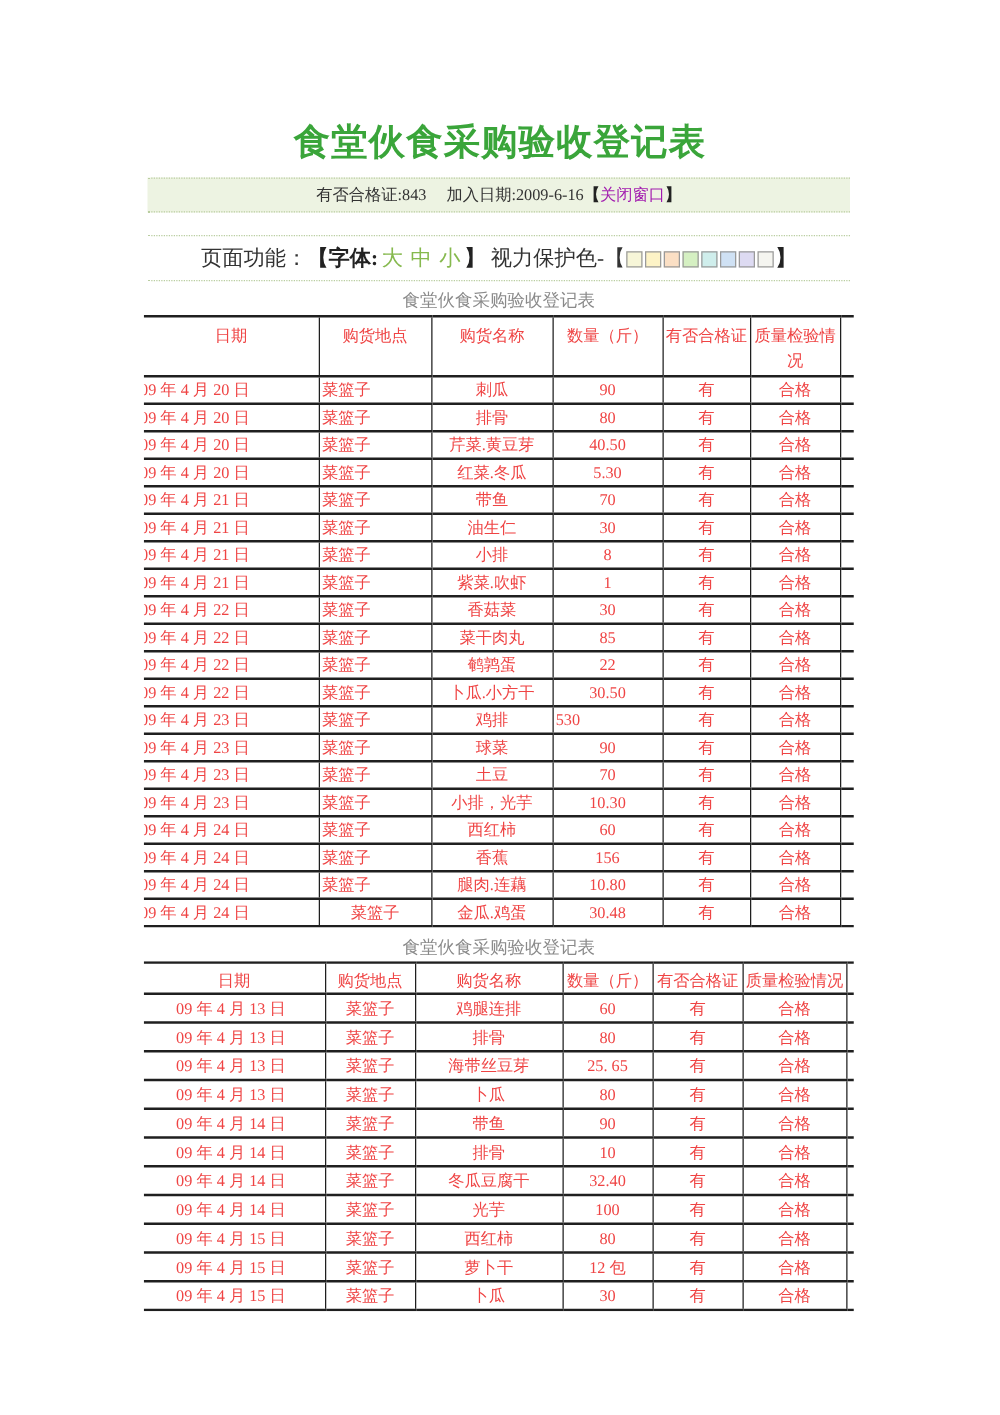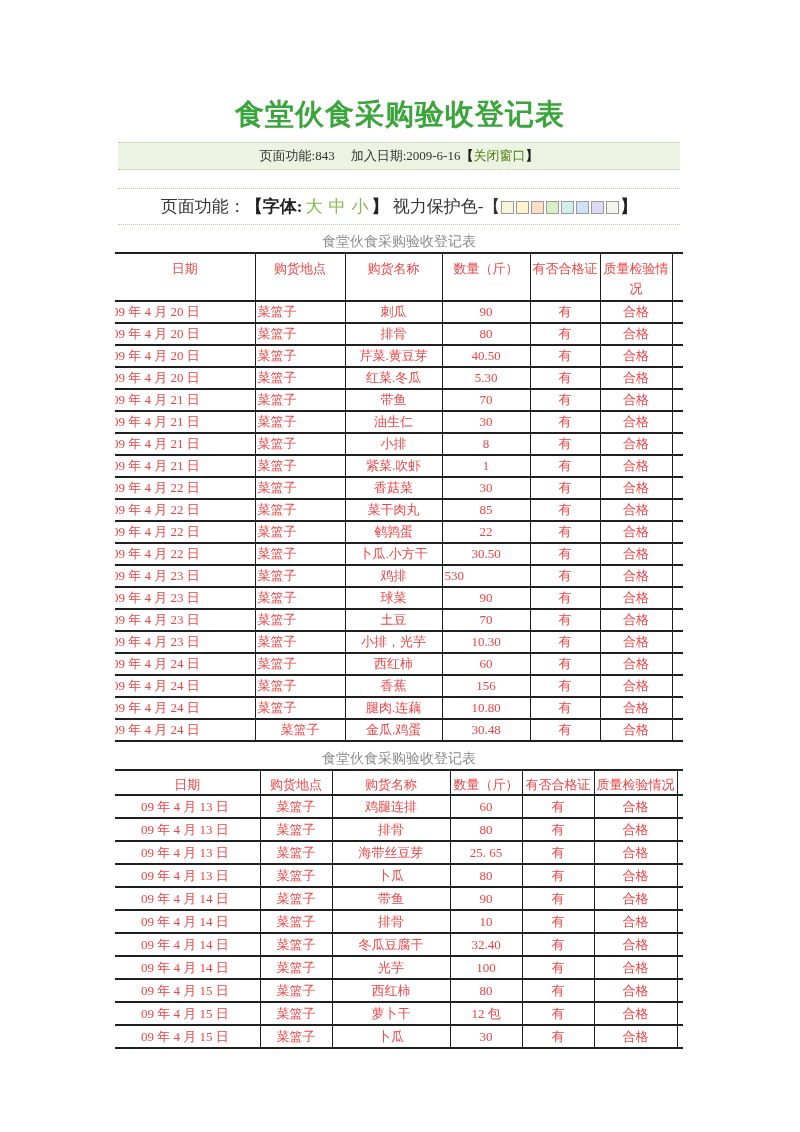--- a/index.html
+++ b/index.html
@@ -19,21 +19,21 @@
   }
 
   
   .meta-band{
     width:562px;margin-left:118px;
     background:#edf3e2;
     border-top:1px dotted #b9cda0;border-bottom:1px dotted #b9cda0;
     text-align:center;font-size:13px;line-height:26px;height:26px;color:#333;
   }
   .meta-band .gap{display:inline-block;width:16px;}
-  .close-link{color:#4d7c0f;text-decoration:none;cursor:pointer;margin-top:41px;}
+  .close-link{color:#a21caf;text-decoration:none;cursor:pointer;margin-top:41px;}
   .bracket{color:#222;font-weight:bold;}
 
   
   .tools{
     width:562px;margin-left:118px;margin-top:18px;
     border-top:1px dotted #b9cda0;border-bottom:1px dotted #b9cda0;
     text-align:center;font-size:17px;color:#333;padding:6px 0;
   }
   .font-link{color:#86b94e;text-decoration:none;margin:0 3px;cursor:pointer;}
   .swatch-strip{display:inline-block;vertical-align:-2px;line-height:0;}
@@ -76,21 +76,21 @@
   .t2 col.col7{width:16px}
 </style>
 </head>
 <body>
 
 <div class="page">
 
   <h1 class="title">食堂伙食采购验收登记表</h1>
 
   <div class="meta-band">
-    <span>页面功能:843</span><span class="gap"></span><span>加入日期:2009-6-16</span><span class="bracket">【</span><a class="close-link">关闭窗口</a><span class="bracket">】</span>
+    <span>有否合格证:843</span><span class="gap"></span><span>加入日期:2009-6-16</span><span class="bracket">【</span><a class="close-link">关闭窗口</a><span class="bracket">】</span>
   </div>
 
   <div class="tools">
     <span>页面功能：</span><span class="bracket">【字体:</span><a class="font-link">大</a><a class="font-link">中</a><a class="font-link">小</a><span class="bracket">】</span>
     <span>视力保护色-【</span><span class="swatch-strip"><span class="swatch" style="background: rgb(247, 246, 216);"></span><span class="swatch" style="background: rgb(253, 243, 198);"></span><span class="swatch" style="background: rgb(251, 223, 196);"></span><span class="swatch" style="background: rgb(213, 240, 194);"></span><span class="swatch" style="background: rgb(207, 238, 236);"></span><span class="swatch" style="background: rgb(207, 225, 244);"></span><span class="swatch" style="background: rgb(221, 218, 242);"></span><span class="swatch" style="background: rgb(245, 245, 240);"></span></span><span class="bracket">】</span>
   </div>
 
   <div class="tbl-caption">食堂伙食采购验收登记表</div>
   <div class="tbl-wrap">
     <table class="t1">

